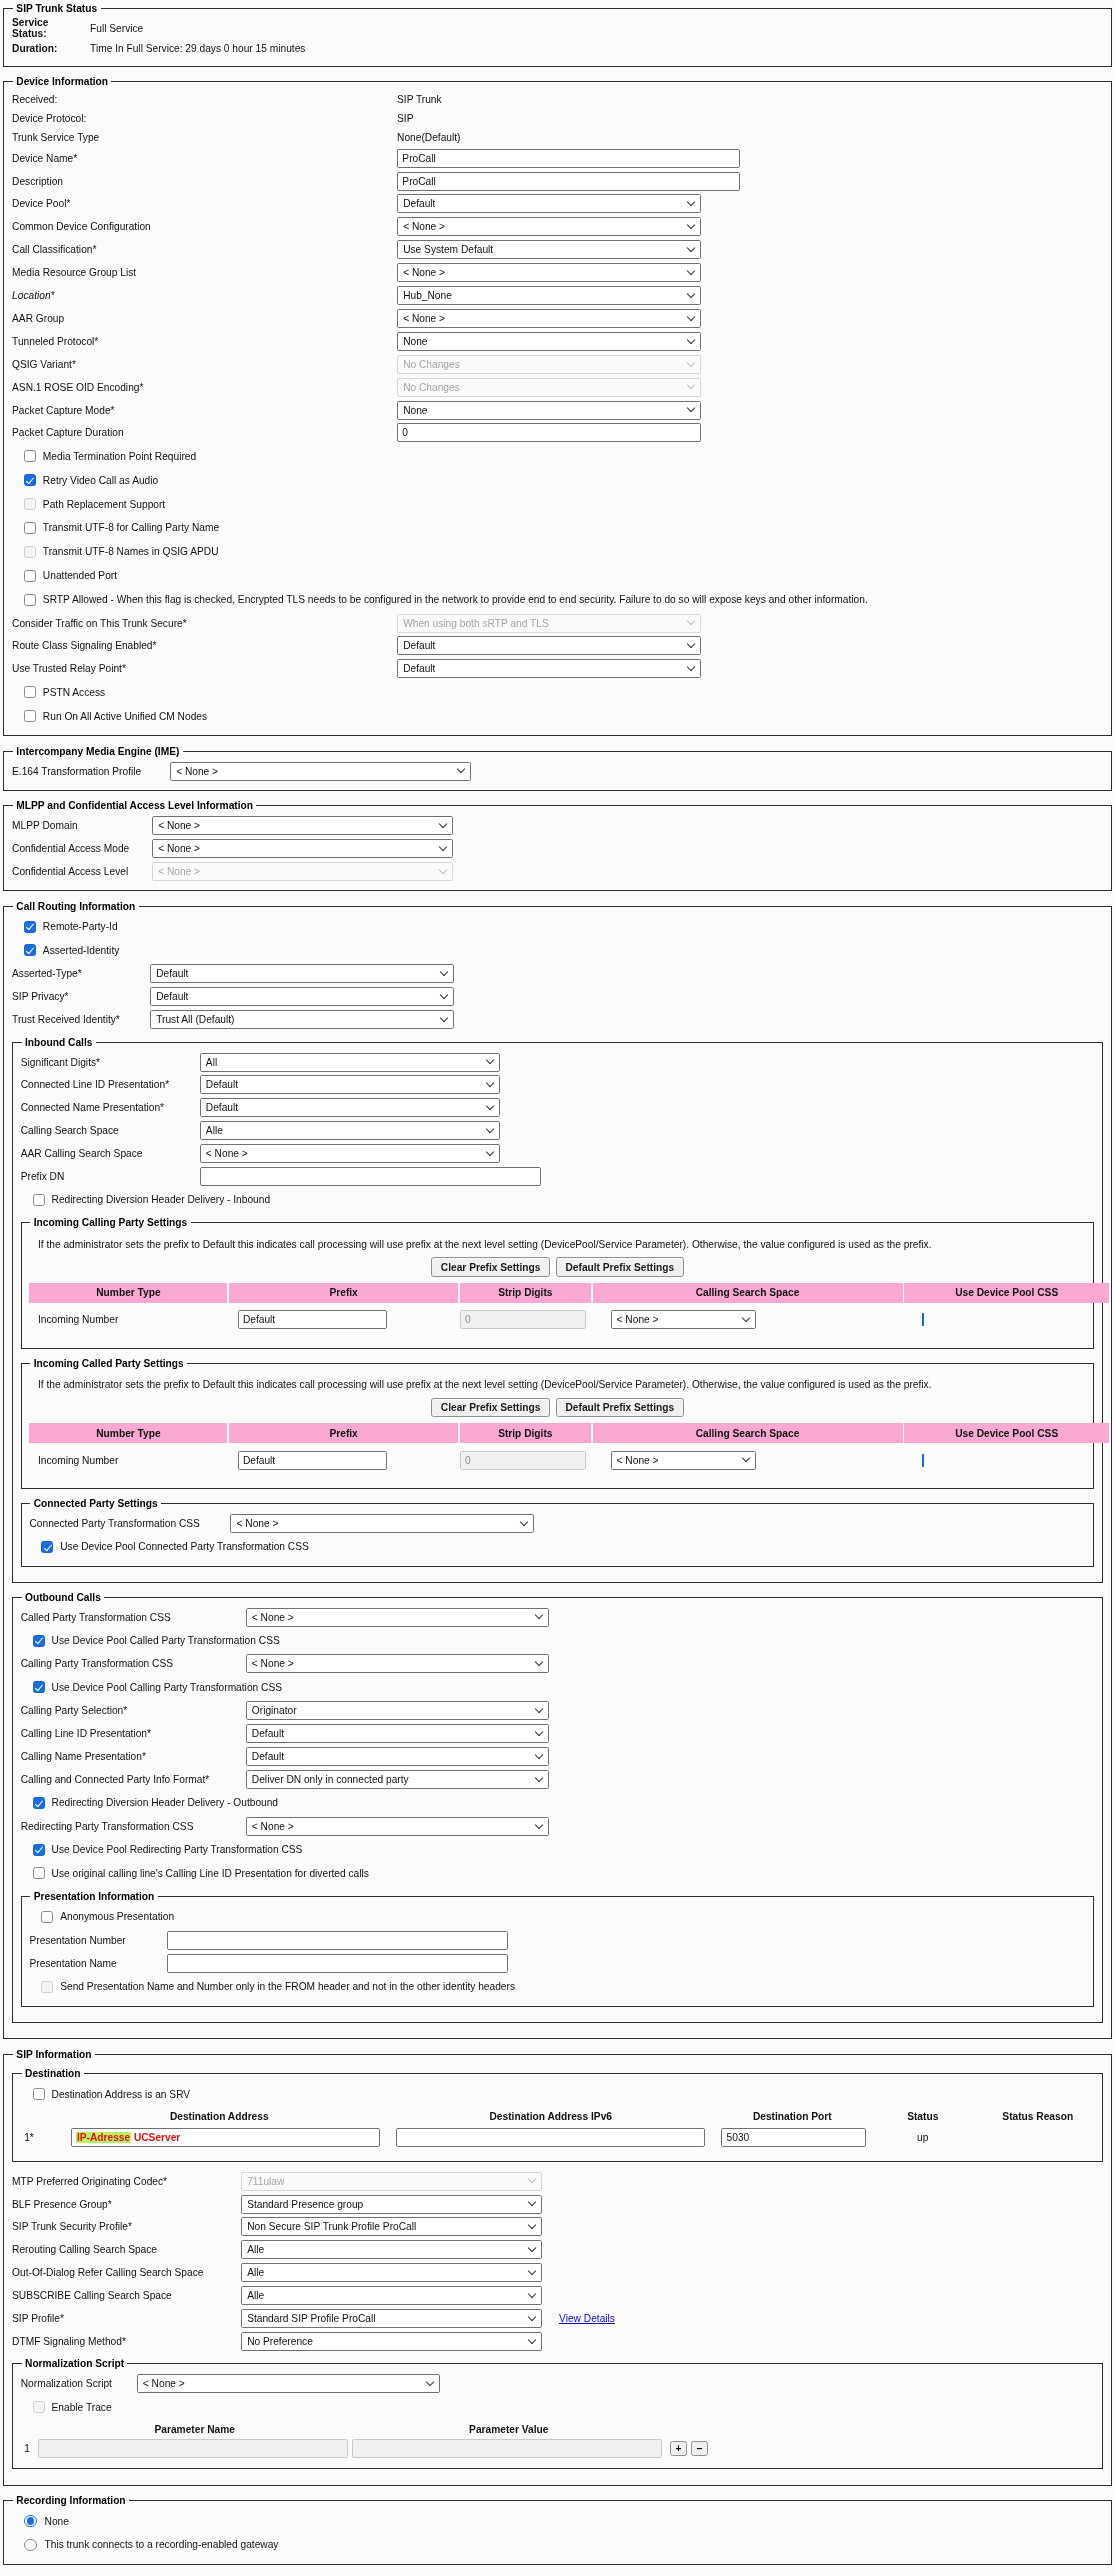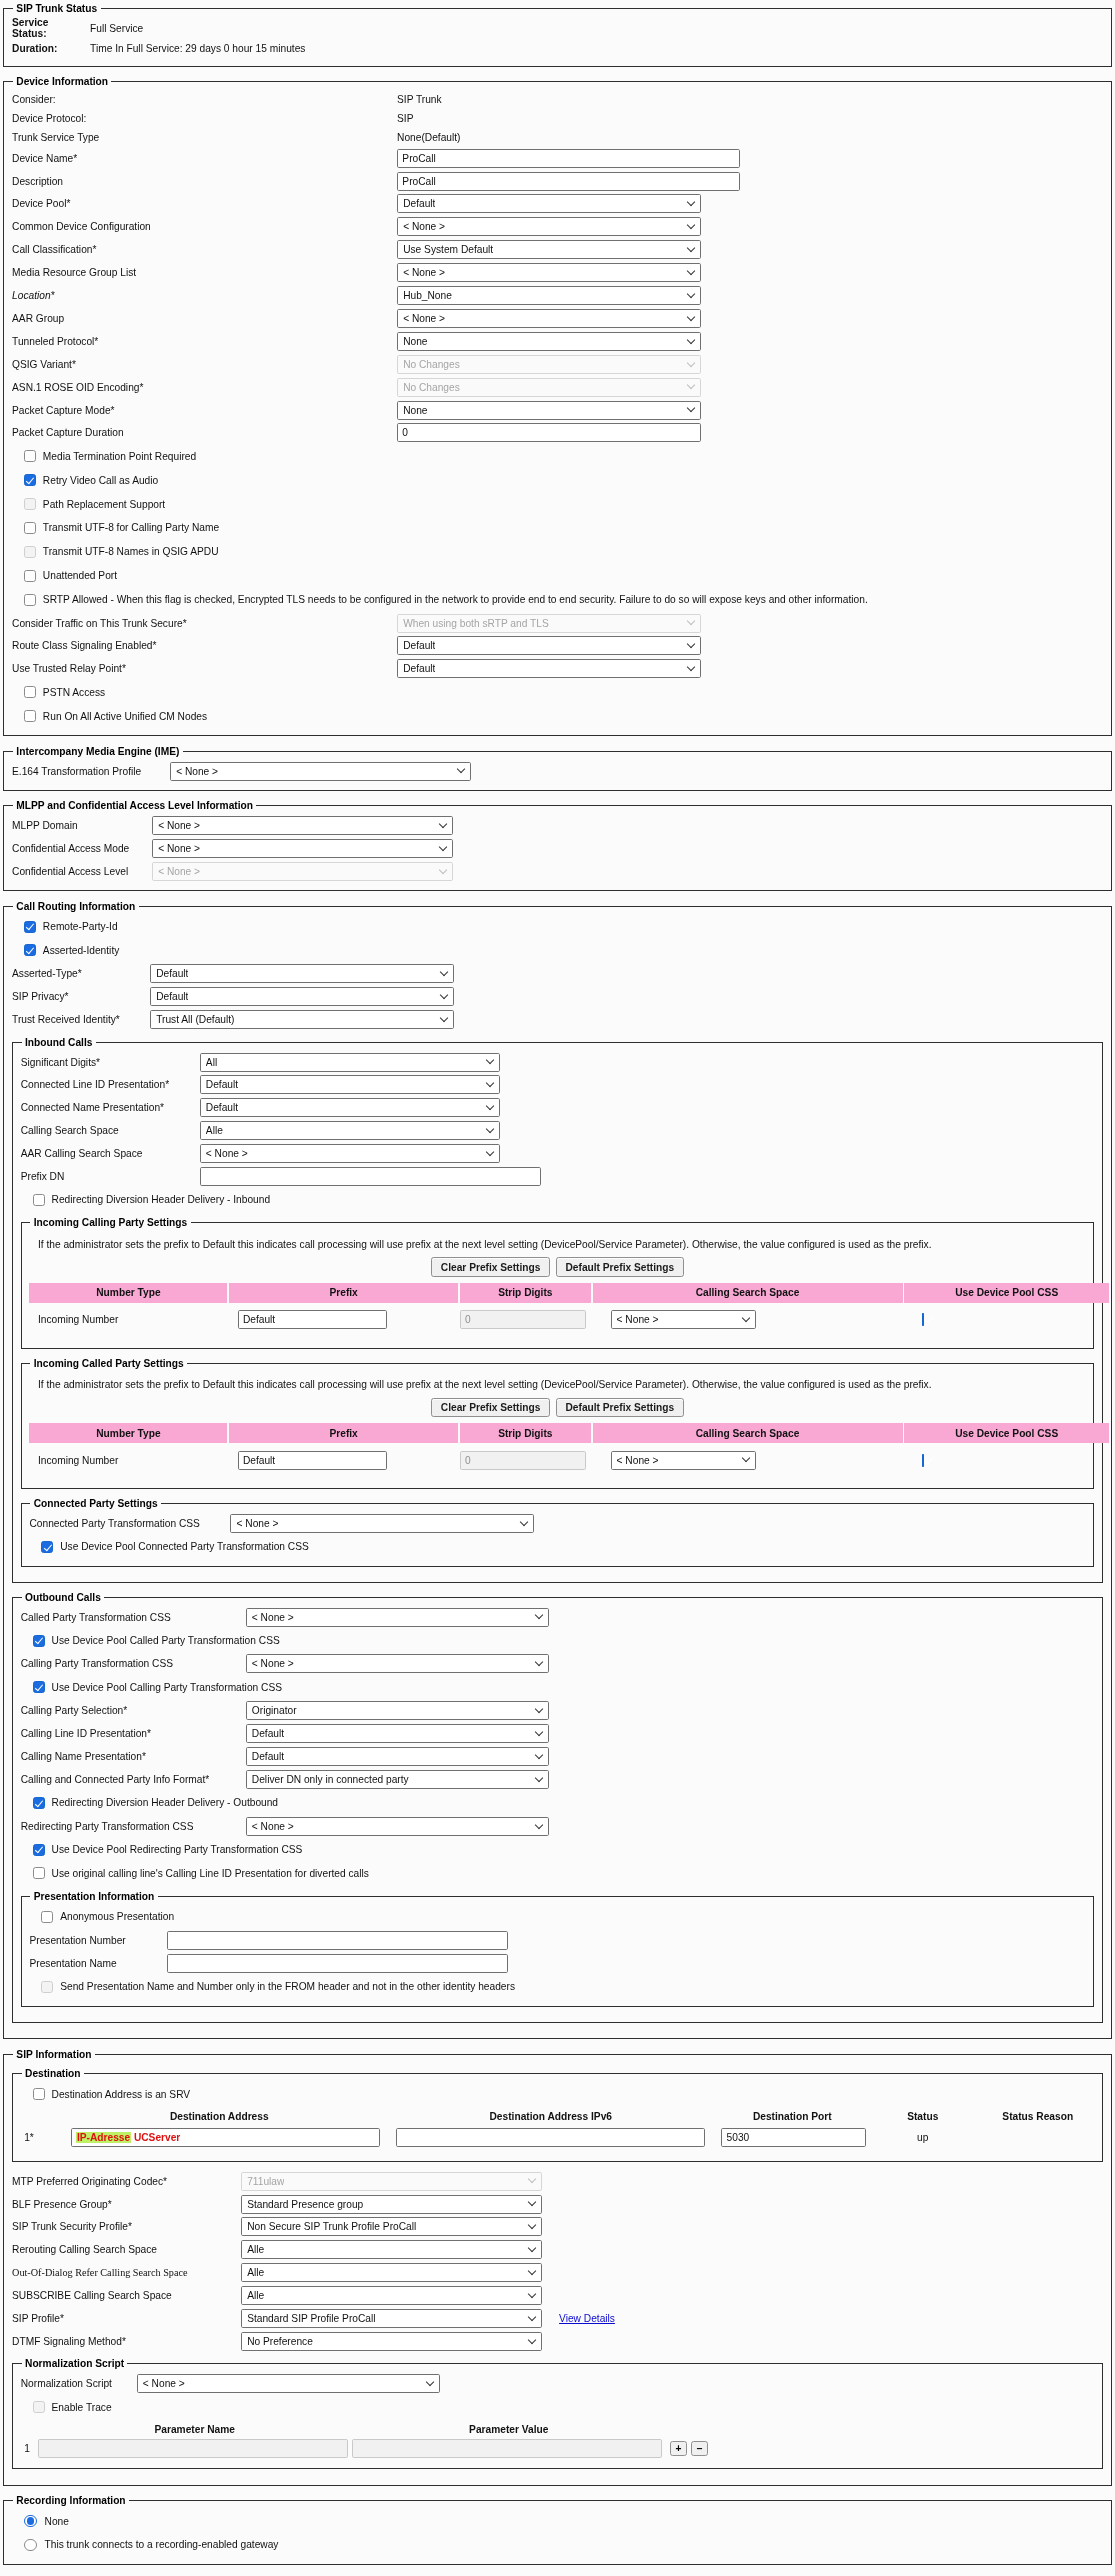--- a/index.html
+++ b/index.html
@@ -55,21 +55,21 @@
         <span class="sval">Full Service</span>
       </div>
       <div class="row staticrow">
         <span class="lbl b" style="width: 78px;">Duration:</span>
         <span class="sval">Time In Full Service: 29 days 0 hour 15 minutes</span>
       </div>
     </fieldset>
     <fieldset class="fs">
       <legend>Device Information</legend>
       <div class="row staticrow">
-        <span class="lbl" style="width: 385px;">Consider:</span>
+        <span class="lbl" style="width: 385px;">Received:</span>
         <span class="sval">SIP Trunk</span>
       </div>
       <div class="row staticrow">
         <span class="lbl" style="width: 385px;">Device Protocol:</span>
         <span class="sval">SIP</span>
       </div>
       <div class="row staticrow">
         <span class="lbl" style="width: 385px;">Trunk Service Type</span>
         <span class="sval">None(Default)</span>
       </div>
@@ -533,21 +533,21 @@
         </div>
       </div>
       <div class="row">
         <span class="lbl" style="width: 229px;">Rerouting Calling Search Space</span>
         <div class="sel" style="width: 301px;">
           <span class="selval">Alle</span>
           <span class="chevi"></span>
         </div>
       </div>
       <div class="row">
-        <span class="lbl" style="width: 229px; font-family: Liberation Serif, serif;">Out-Of-Dialog Refer Calling Search Space</span>
+        <span class="lbl" style="width: 229px;">Out-Of-Dialog Refer Calling Search Space</span>
         <div class="sel" style="width: 301px;">
           <span class="selval">Alle</span>
           <span class="chevi"></span>
         </div>
       </div>
       <div class="row">
         <span class="lbl" style="width: 229px;">SUBSCRIBE Calling Search Space</span>
         <div class="sel" style="width: 301px;">
           <span class="selval">Alle</span>
           <span class="chevi"></span>

